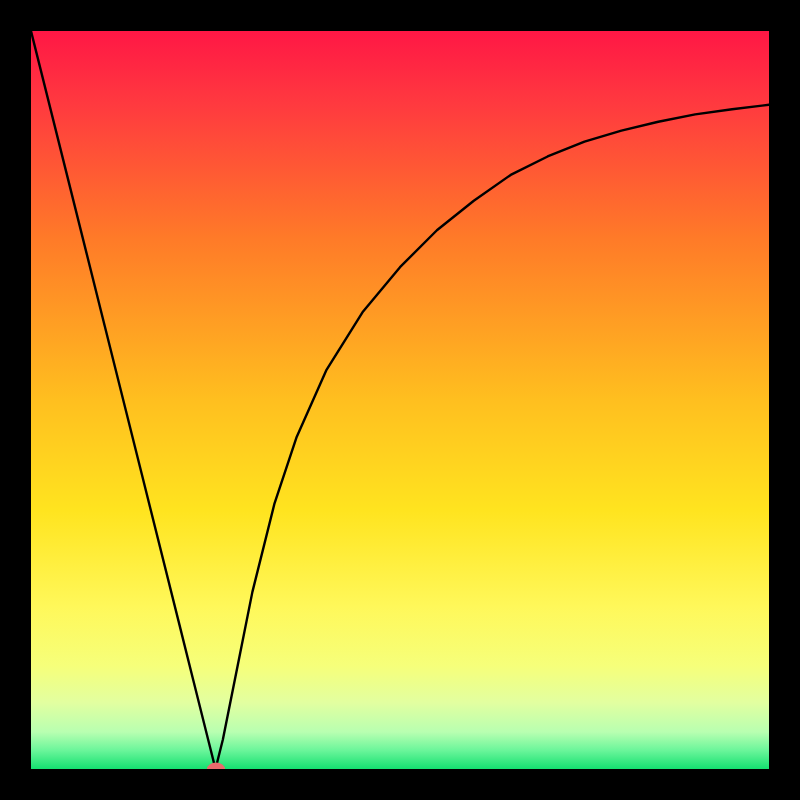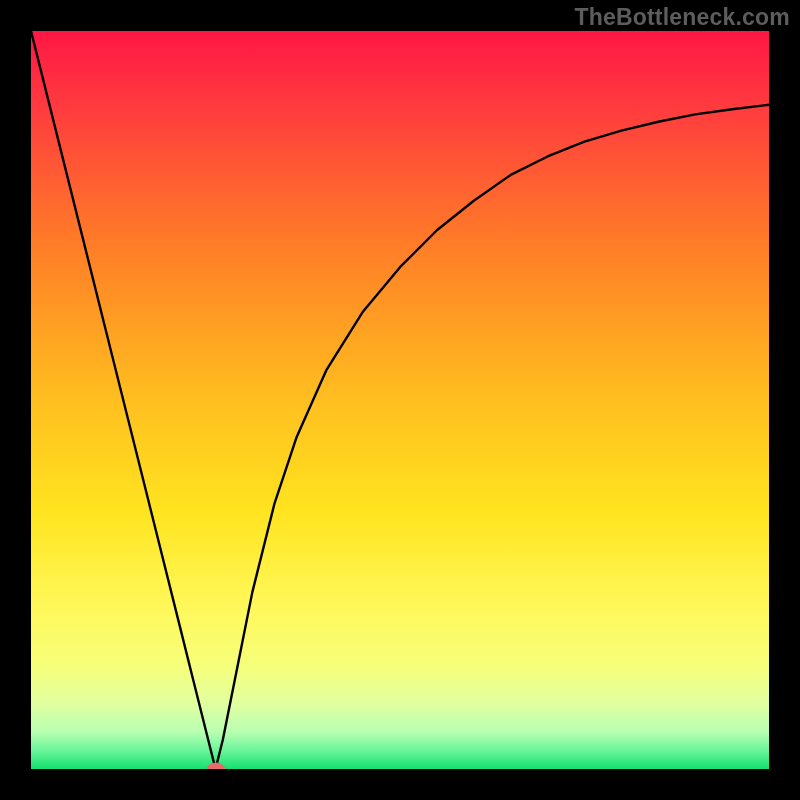--- a/index.html
+++ b/index.html
@@ -47,21 +47,20 @@
     border-radius: 50%;
     background: #ea6a6c;
     transform: translate(-50%, -50%);
     z-index: 5;
   }
 </style>
 </head>
 <body>
 
 <div class="frame">
-  <div class="attribution">TheBottleneck.com</div>
 
   <div class="plot-area">
     <svg viewBox="0 0 738 738">
       <defs>
         <linearGradient id="bg-grad" x1="0" y1="0" x2="0" y2="1">
           <stop offset="0" stop-color="#ff1745"></stop>
           <stop offset="0.10" stop-color="#ff3a3f"></stop>
           <stop offset="0.28" stop-color="#ff7a28"></stop>
           <stop offset="0.50" stop-color="#ffbf1f"></stop>
           <stop offset="0.65" stop-color="#ffe41f"></stop>

